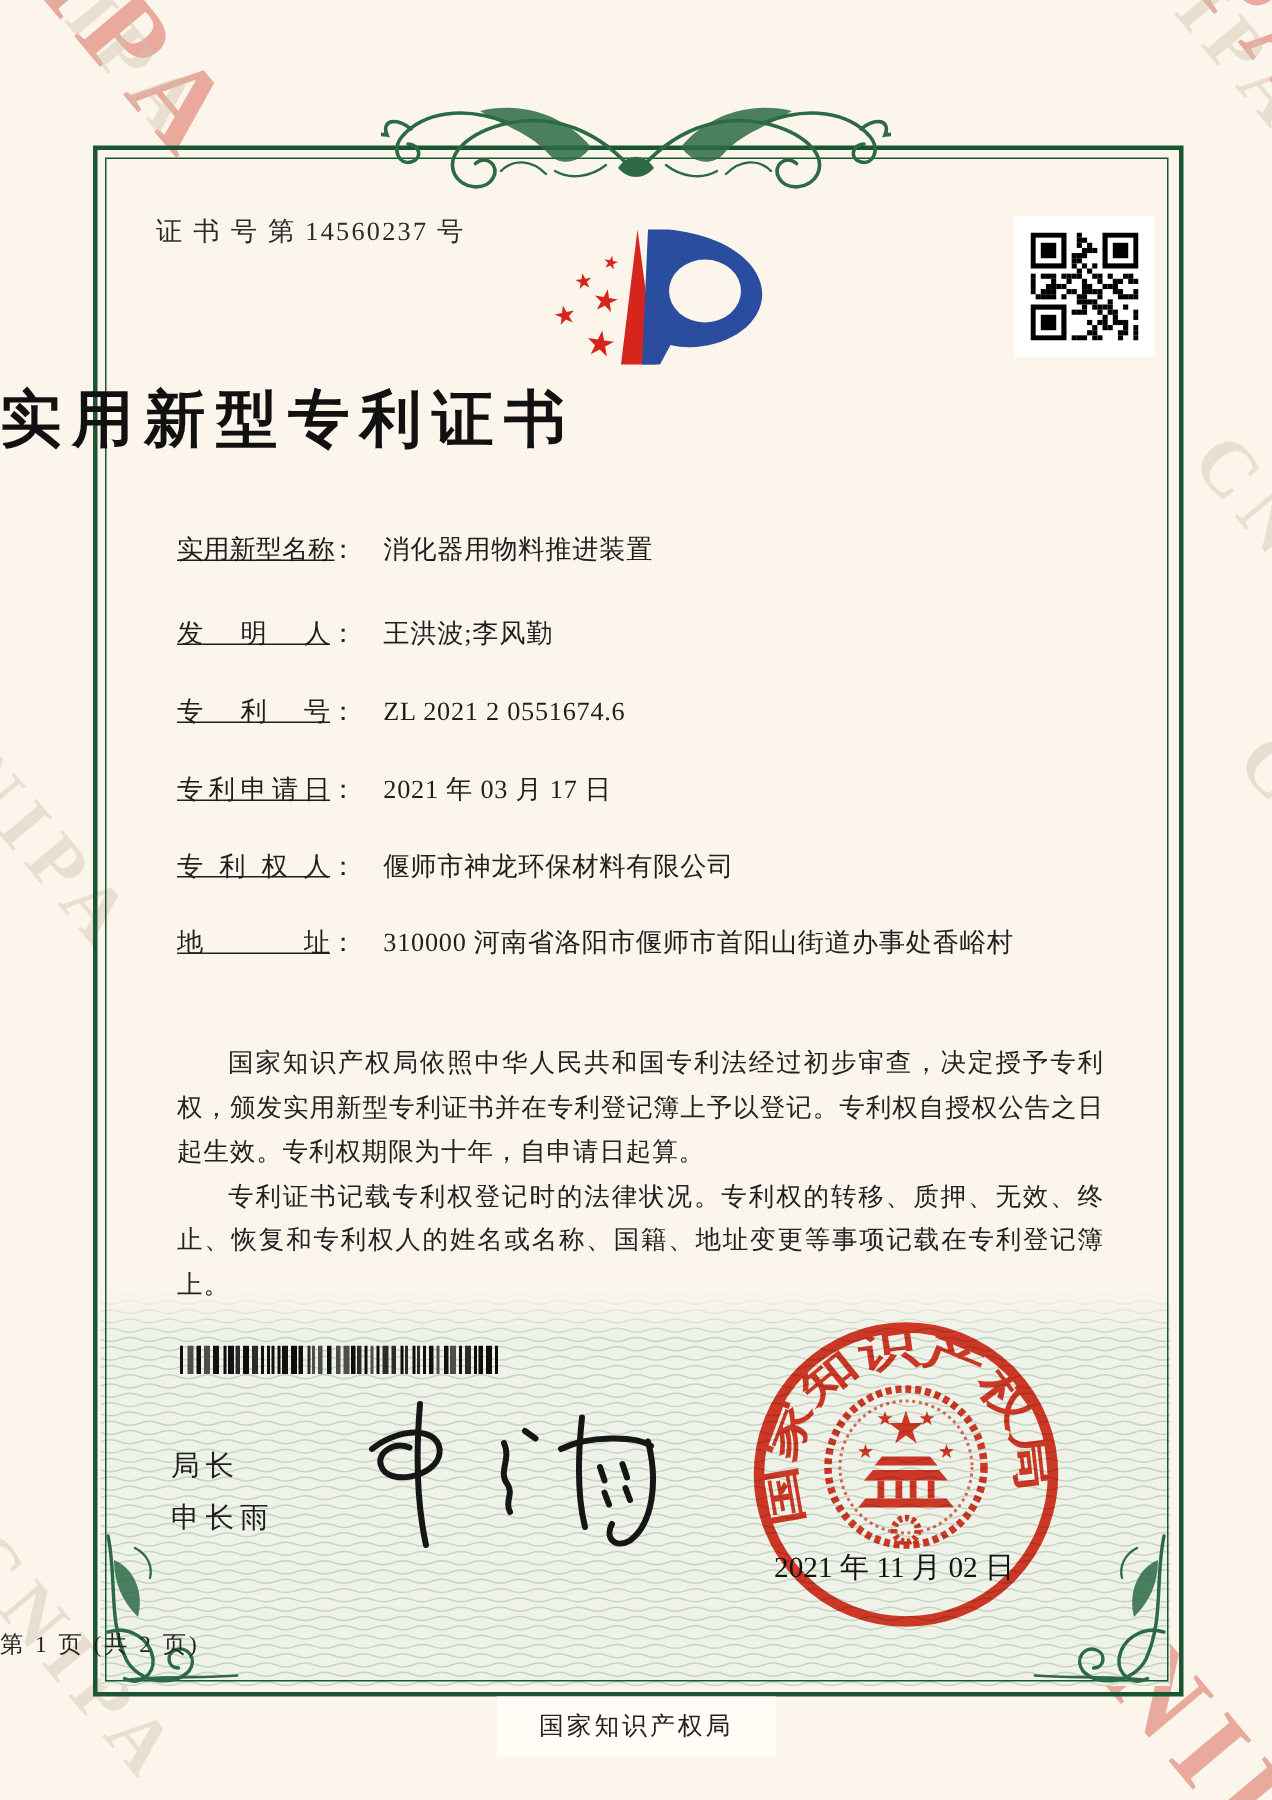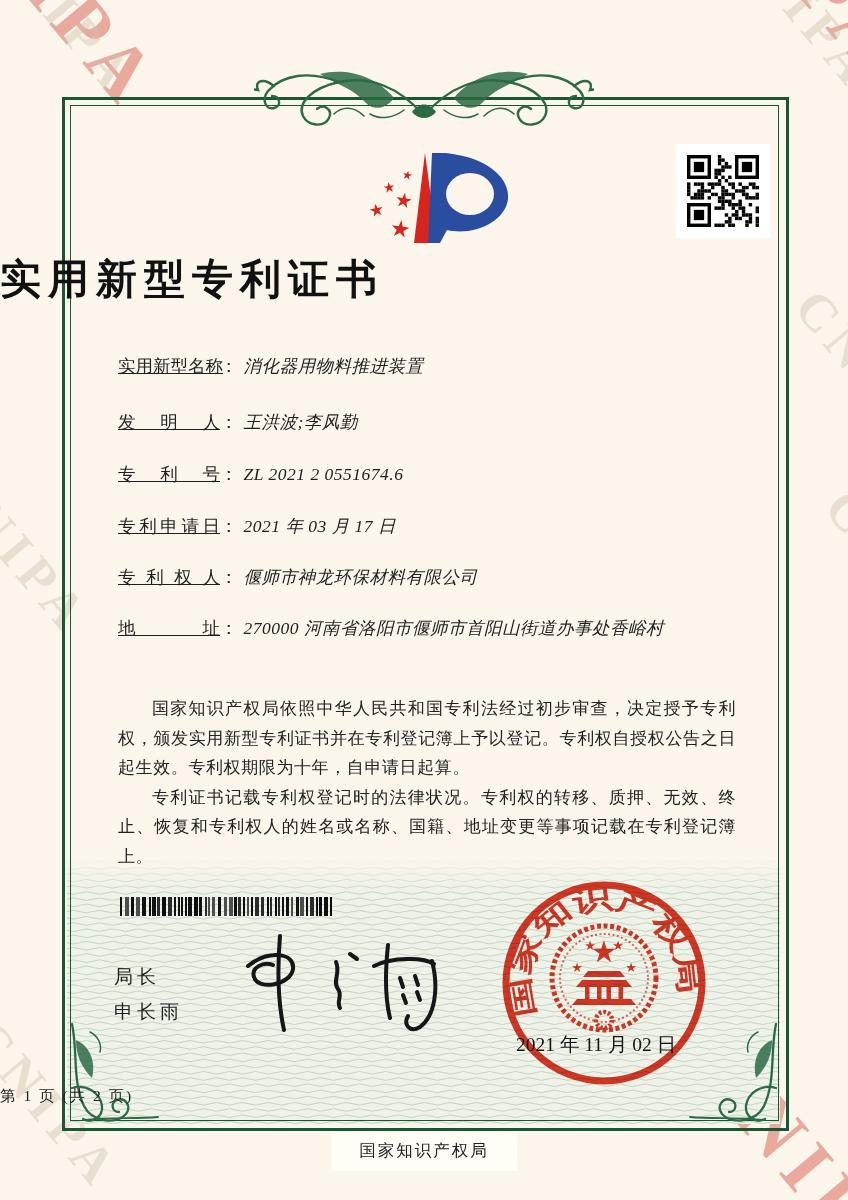--- a/index.html
+++ b/index.html
@@ -66,21 +66,21 @@
 
   
   .field{position:absolute;left:118px;font-size:17.5px;white-space:nowrap;}
   .flabel{
     display:inline-block;width:102px;
     text-align:justify;text-align-last:justify;
     vertical-align:bottom;
     text-decoration:underline;
   }
   .fcolon{display:inline-block;}
-  .fvalue{margin-left:6px;letter-spacing:0.5px;font-style:italic;}
+  .fvalue{margin-left:18px;letter-spacing:0.5px;}
   .fpair2{position:absolute;left:319px;top:0;}
 
   
   .body-text{
     position:absolute;left:118px;top:694px;width:618px;
     font-size:17px;line-height:29.5px;letter-spacing:0.6px;
     text-align:justify;color:#222;
   }
   .body-text p{margin:0;text-indent:2em;}
 
@@ -160,20 +160,21 @@
   <svg class="flourish" style="left:688px;top:1022px;" width="96" height="104" viewBox="0 0 96 104">
     <g transform="translate(96,0) scale(-1,1)" stroke="#2c6a45" fill="none" stroke-width="2.3" stroke-linecap="round">
       <path d="M8,2 C14,30 8,58 20,84 C28,100 52,103 62,92 C68,84 61,75 53,78 C46,81 48,90 55,90"></path>
       <path d="M8,66 C22,62 36,70 38,84 C39,95 28,102 19,97"></path>
       <path d="M12,18 C26,24 32,40 28,56 C18,46 12,34 12,18 Z" fill="#2c6a45" stroke="none" opacity="0.85"></path>
       <path d="M20,98 C46,95 70,97 94,95" stroke-width="1.8"></path>
       <path d="M26,10 C34,14 38,22 36,30" stroke-width="1.5"></path>
     </g>
   </svg>
 
+  <div class="cert-no">证 书 号 第 14560237 号</div>
 
   <svg class="logo" width="180" height="120" viewBox="0 0 180 120">
     <g fill="#d6251c" font-family="'DejaVu Sans',sans-serif">
       <text x="60" y="42" font-size="12" transform="rotate(12 60 38)">★</text>
       <text x="41" y="57" font-size="14" transform="rotate(-8 41 53)">★</text>
       <text x="53" y="70" font-size="20" transform="rotate(10 55 63)">★</text>
       <text x="27" y="81" font-size="17" transform="rotate(-12 29 75)">★</text>
       <text x="48" y="100" font-size="23" transform="rotate(8 52 92)">★</text>
     </g>
     <path d="M83,17 L95,107 L72,107 Z" fill="#d6251c"></path>
@@ -324,21 +325,21 @@
   <div class="field" style="top:462px;">
     <span class="flabel">专利号</span><span class="fcolon">：</span><span class="fvalue">ZL 2021 2 0551674.6</span>
   </div>
   <div class="field" style="top:514px;">
     <span class="flabel">专利申请日</span><span class="fcolon">：</span><span class="fvalue">2021 年 03 月 17 日</span>
   </div>
   <div class="field" style="top:565px;">
     <span class="flabel">专利权人</span><span class="fcolon">：</span><span class="fvalue">偃师市神龙环保材料有限公司</span>
   </div>
   <div class="field" style="top:616px;">
-    <span class="flabel">地址</span><span class="fcolon">：</span><span class="fvalue">270000 河南省洛阳市偃师市首阳山街道办事处香峪村</span>
+    <span class="flabel">地址</span><span class="fcolon">：</span><span class="fvalue">310000 河南省洛阳市偃师市首阳山街道办事处香峪村</span>
   </div>
 
   <div class="body-text">
     <p>国家知识产权局依照中华人民共和国专利法经过初步审查，决定授予专利权，颁发实用新型专利证书并在专利登记簿上予以登记。专利权自授权公告之日起生效。专利权期限为十年，自申请日起算。</p>
     <p>专利证书记载专利权登记时的法律状况。专利权的转移、质押、无效、终止、恢复和专利权人的姓名或名称、国籍、地址变更等事项记载在专利登记簿上。</p>
   </div>
 
   <div class="barcode-wrap">
     <svg id="barcode" width="216" height="19">
         <rect x="0" y="0" width="2" height="19" fill="#111"></rect>

